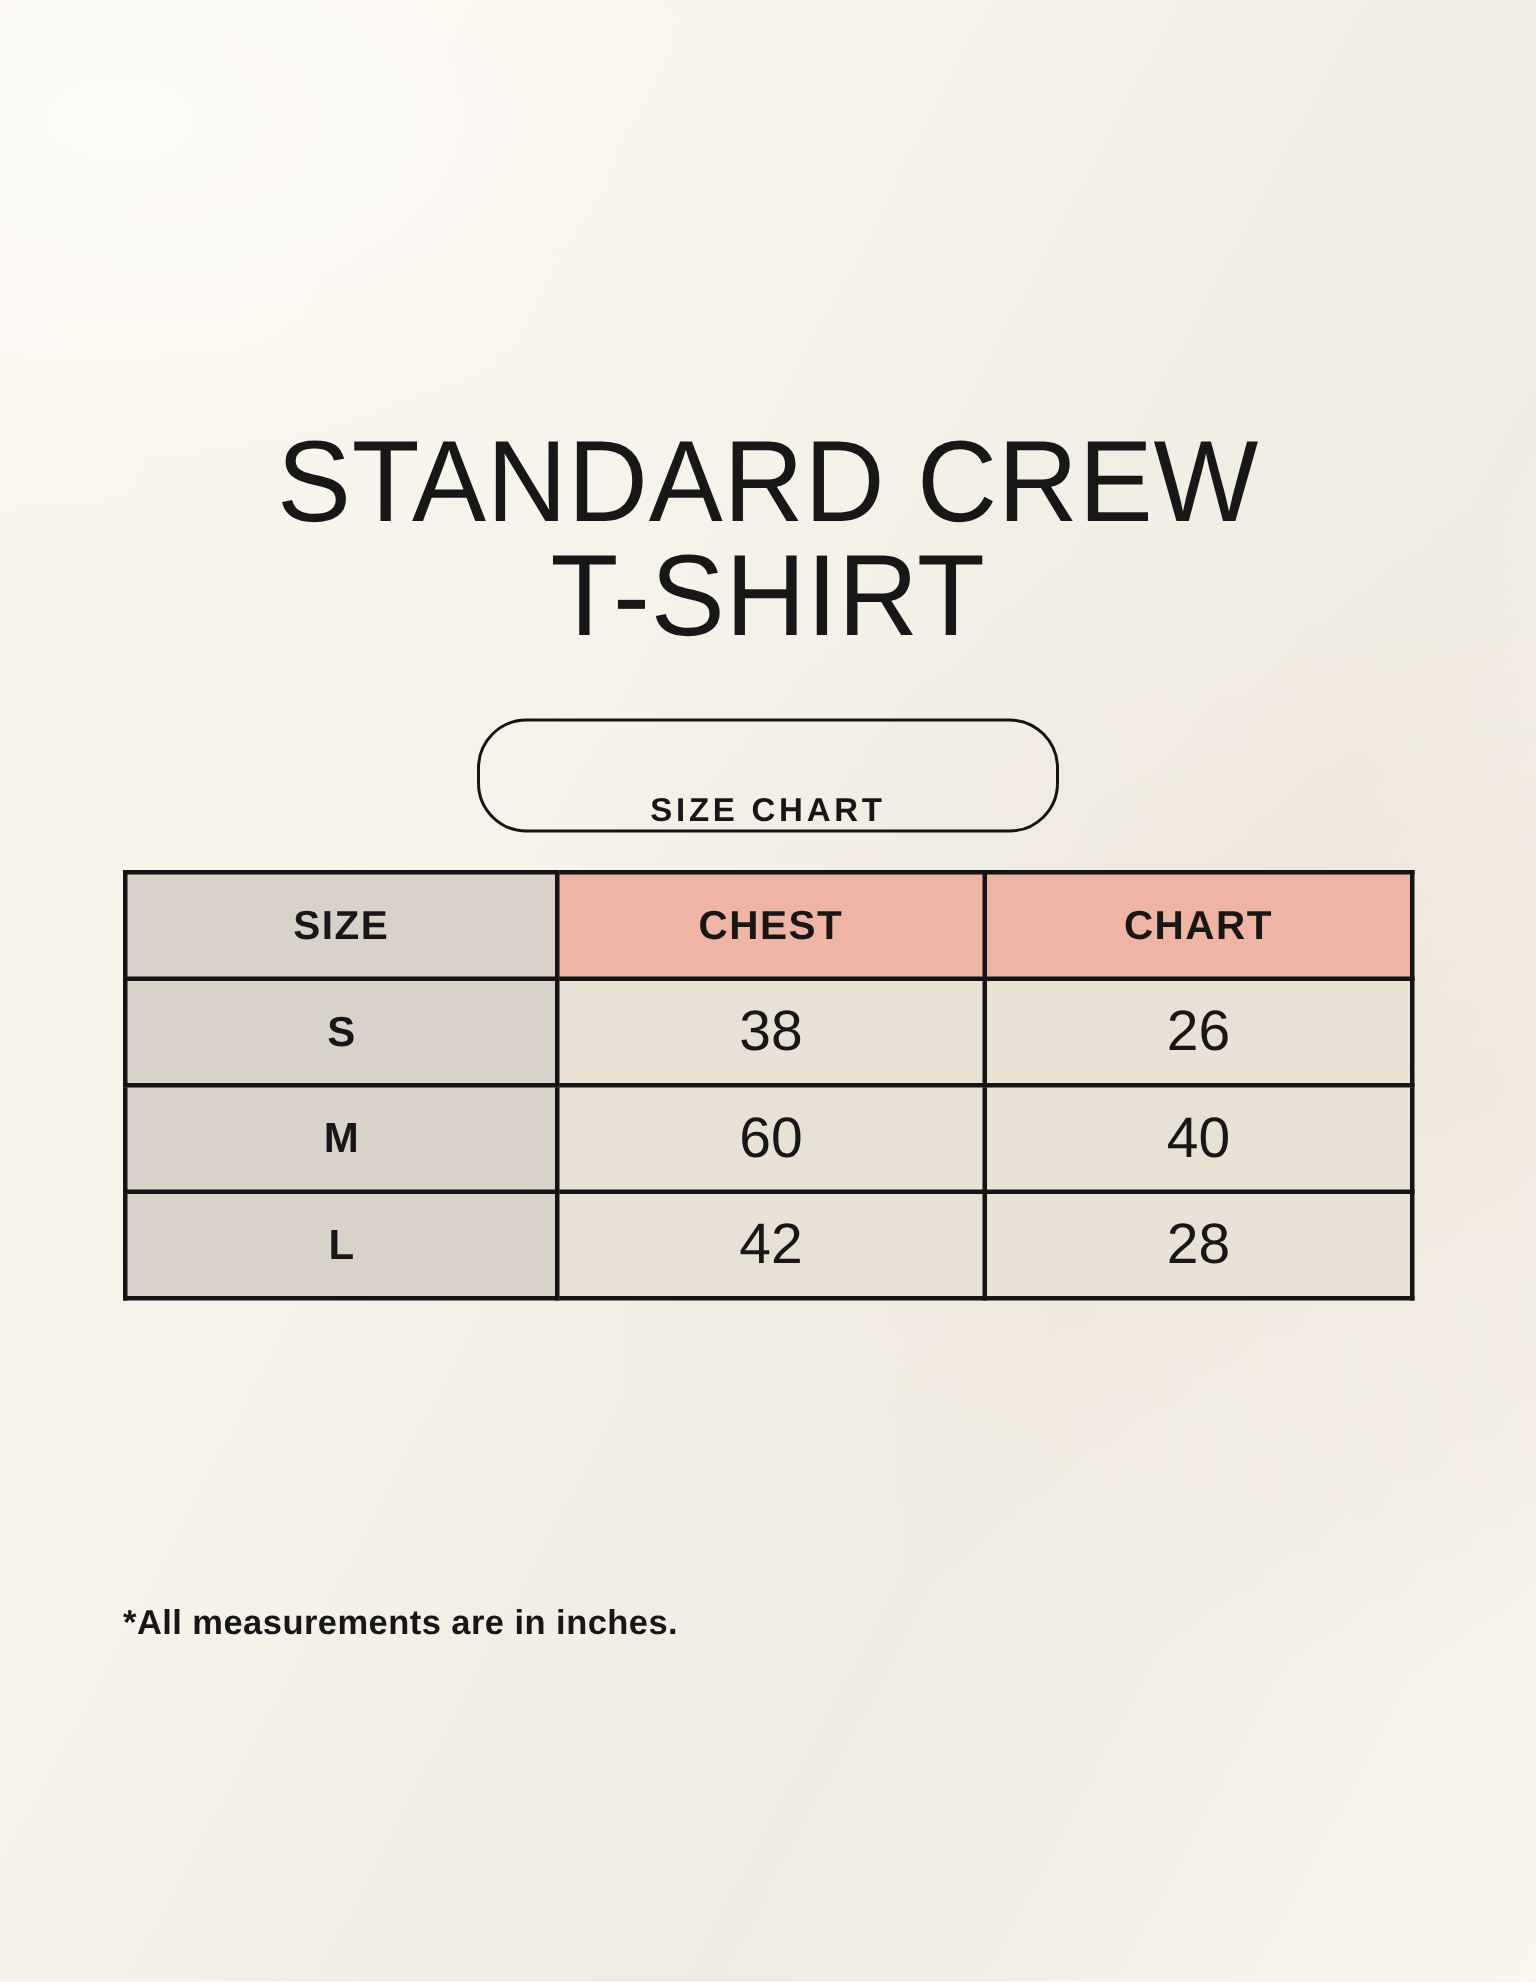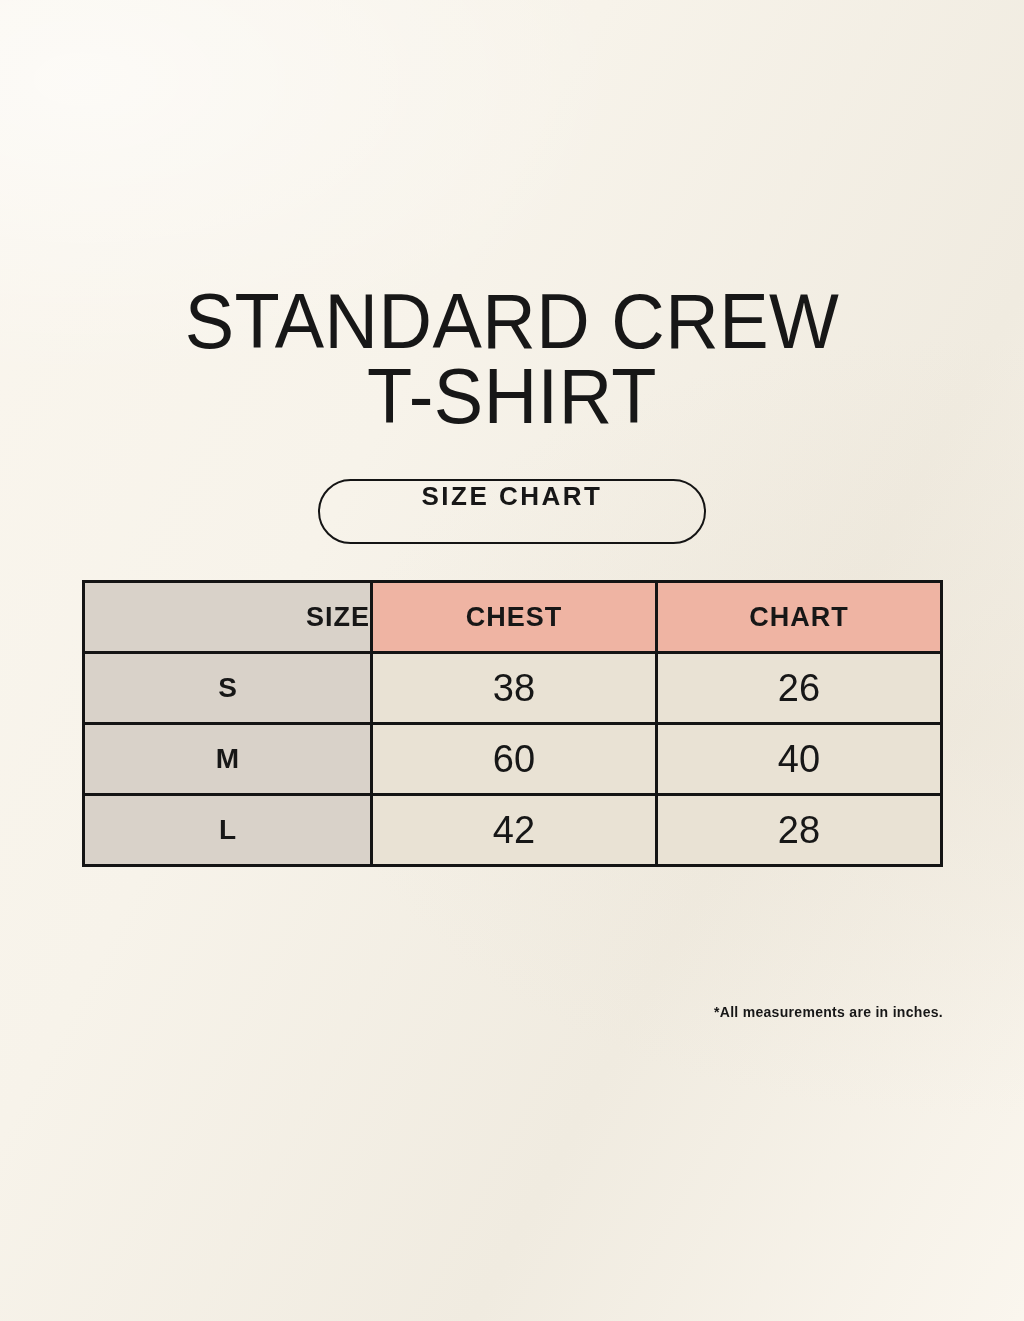--- a/index.html
+++ b/index.html
@@ -40,28 +40,28 @@
     letter-spacing: 0.5px;
     color: var(--text);
     transform: scaleY(1.04);
   }
   .badge {
     position: absolute;
     top: 479px;
     left: 50%;
     transform: translateX(-50%);
     width: 388px;
-    height: 65px;
+    height: 76px;
     border: 2.5px solid var(--border);
     border-radius: 33px;
     background: transparent;
     display: flex;
-    align-items: flex-start;
+    align-items: flex-end;
     justify-content: center;
-    font-size: 26px;
+    font-size: 22px;
     font-weight: 600;
     letter-spacing: 2.5px;
     color: var(--text);
   }
   .size-table {
     position: absolute;
     top: 580px;
     left: 82px;
     width: 861px;
     border-collapse: collapse;
@@ -73,38 +73,37 @@
     height: 71px;
     text-align: center;
     vertical-align: middle;
   }
   .size-table th {
     font-size: 27px;
     font-weight: 700;
     letter-spacing: 1px;
     background: var(--header-pink);
   }
-  .size-table th.size-col { background: var(--column-gray); text-align: right; }
+  .size-table th.size-col { background: var(--column-gray); }
   .size-table td {
     font-size: 38px;
     font-weight: 400;
     background: var(--cell-cream);
   }
   .size-table td.size-col {
     font-weight: 700;
     font-size: 28px;
     background: var(--column-gray);
   }
   .footnote {
     position: absolute;
-    top: 1004px;
+    top: 1068px;
     left: 82px;
     width: 861px;
-    text-align: right;
-    font-size: 14px;
+    font-size: 23px;
     font-weight: 600;
     letter-spacing: 0.3px;
     color: var(--text);
   }
 </style>
 </head>
 <body>
 
 <div class="page">
 

